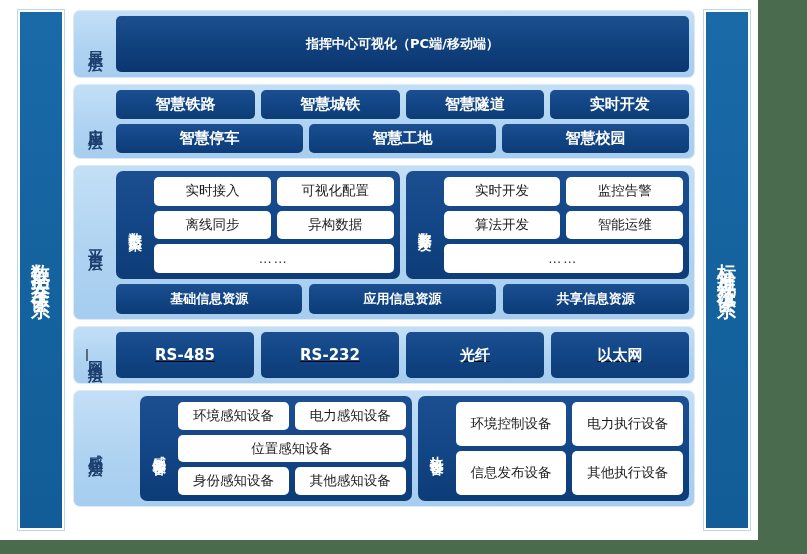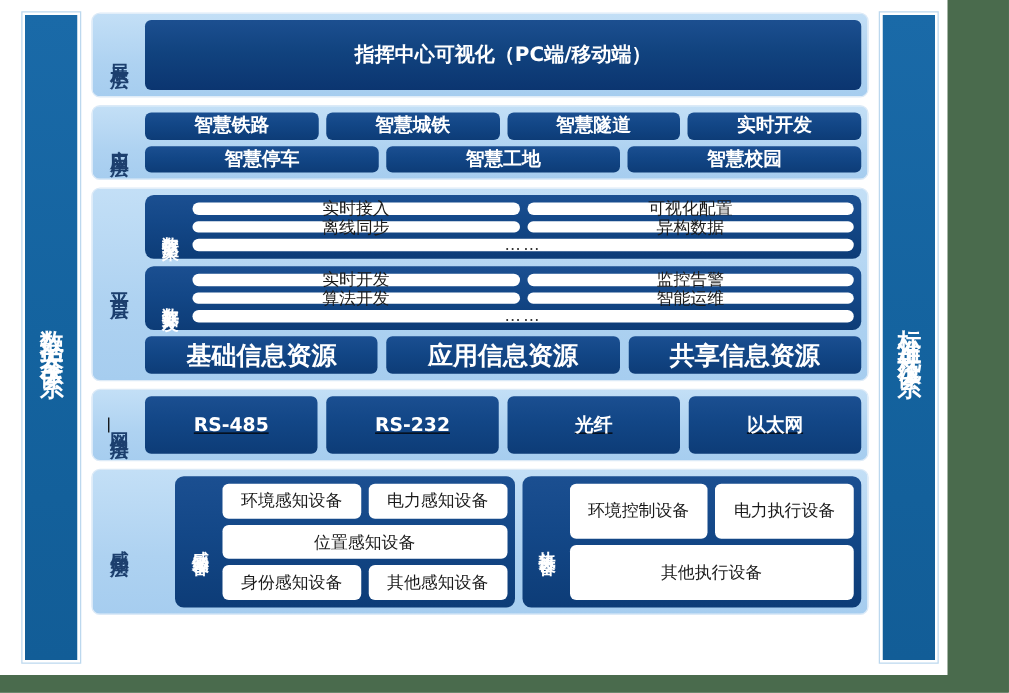--- a/index.html
+++ b/index.html
@@ -121,46 +121,46 @@
     justify-content: center;
     font-weight: bold;
     text-align: center;
     box-sizing: border-box;
   }
 
   
   .layer-display { height: 68px; }
   .display-box {
     flex: 1 1 auto;
-    font-size: 16px;
+    font-size: 13px;
     border-radius: 5px;
     background: linear-gradient(180deg, #1c4f90 0%, #11437f 40%, #0c3straight 100%);
     background: linear-gradient(180deg, #1c4f90 0%, #11437f 45%, #0b3570 100%);
   }
 
   
-  .layer-app { height: 60px; }
+  .layer-app { height: 75px; }
   .app-row {
     display: flex;
     flex-direction: row;
     gap: 6px;
     flex: 1 1 0;
     min-height: 0;
   }
   .app-item {
     flex: 1 1 0;
     font-size: 15px;
     border-radius: 5px;
   }
 
   
   .layer-platform { height: 155px; }
   .platform-top {
     display: flex;
-    flex-direction: column;
+    flex-direction: row;
     gap: 6px;
     flex: 1 1 auto;
     min-height: 0;
   }
   .group {
     flex: 1 1 0;
     background: linear-gradient(180deg, #1b4f91 0%, #134787 45%, #0d3c77 100%);
     border-radius: 7px;
     box-sizing: border-box;
     display: flex;
@@ -219,21 +219,21 @@
 
   .resource-row {
     display: flex;
     flex-direction: row;
     gap: 7px;
     height: 30px;
     flex: 0 0 30px;
   }
   .resource-item {
     flex: 1 1 0;
-    font-size: 20px;
+    font-size: 13px;
     border-radius: 5px;
   }
 
   
   .layer-network { height: 58px; text-decoration: underline; }
   .net-row {
     display: flex;
     flex-direction: row;
     gap: 7px;
     flex: 1 1 auto;
@@ -396,20 +396,21 @@
             <div class="group">
               <div class="group-label">
                 <span>执行设备</span>
               </div>
               <div class="group-grid">
                 <div class="group-row">
                   <div class="whitebox">环境控制设备</div>
                   <div class="whitebox">电力执行设备</div>
                 </div>
                 <div class="group-row">
+                  <div class="whitebox">信息发布设备</div>
                   <div class="whitebox">其他执行设备</div>
                 </div>
               </div>
             </div>
 
           </div>
         </div>
       </div>
 
     </div>

